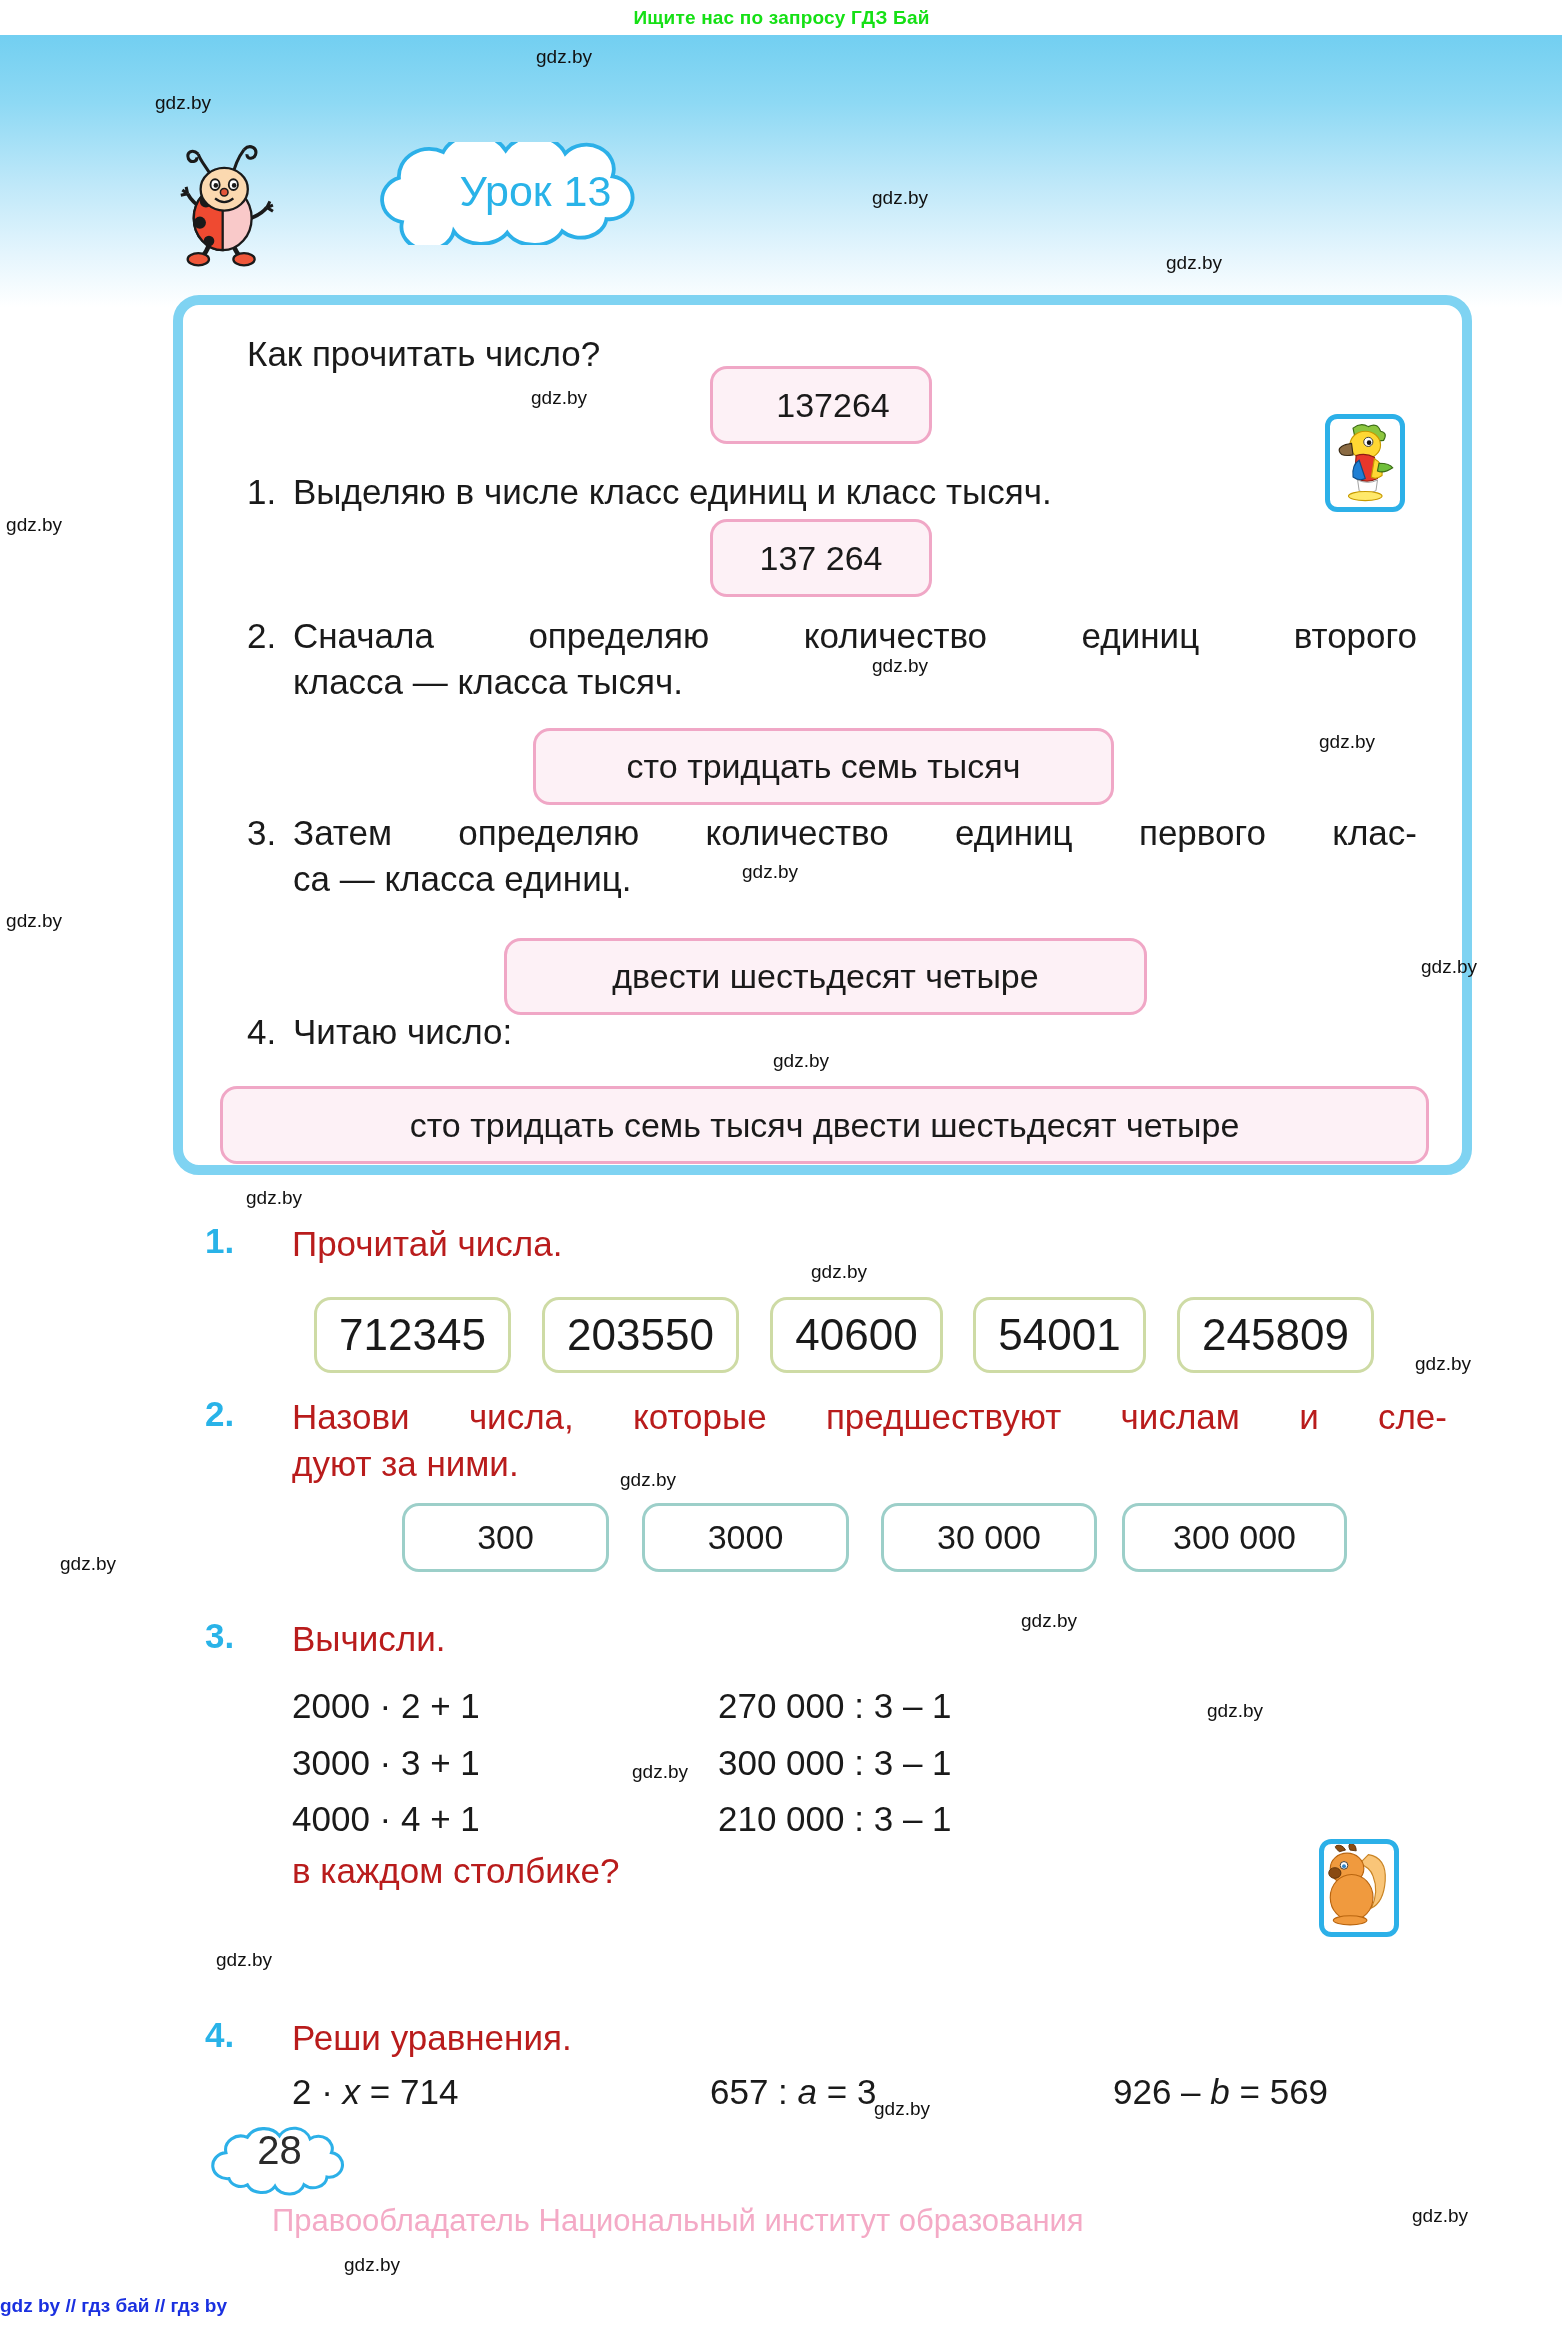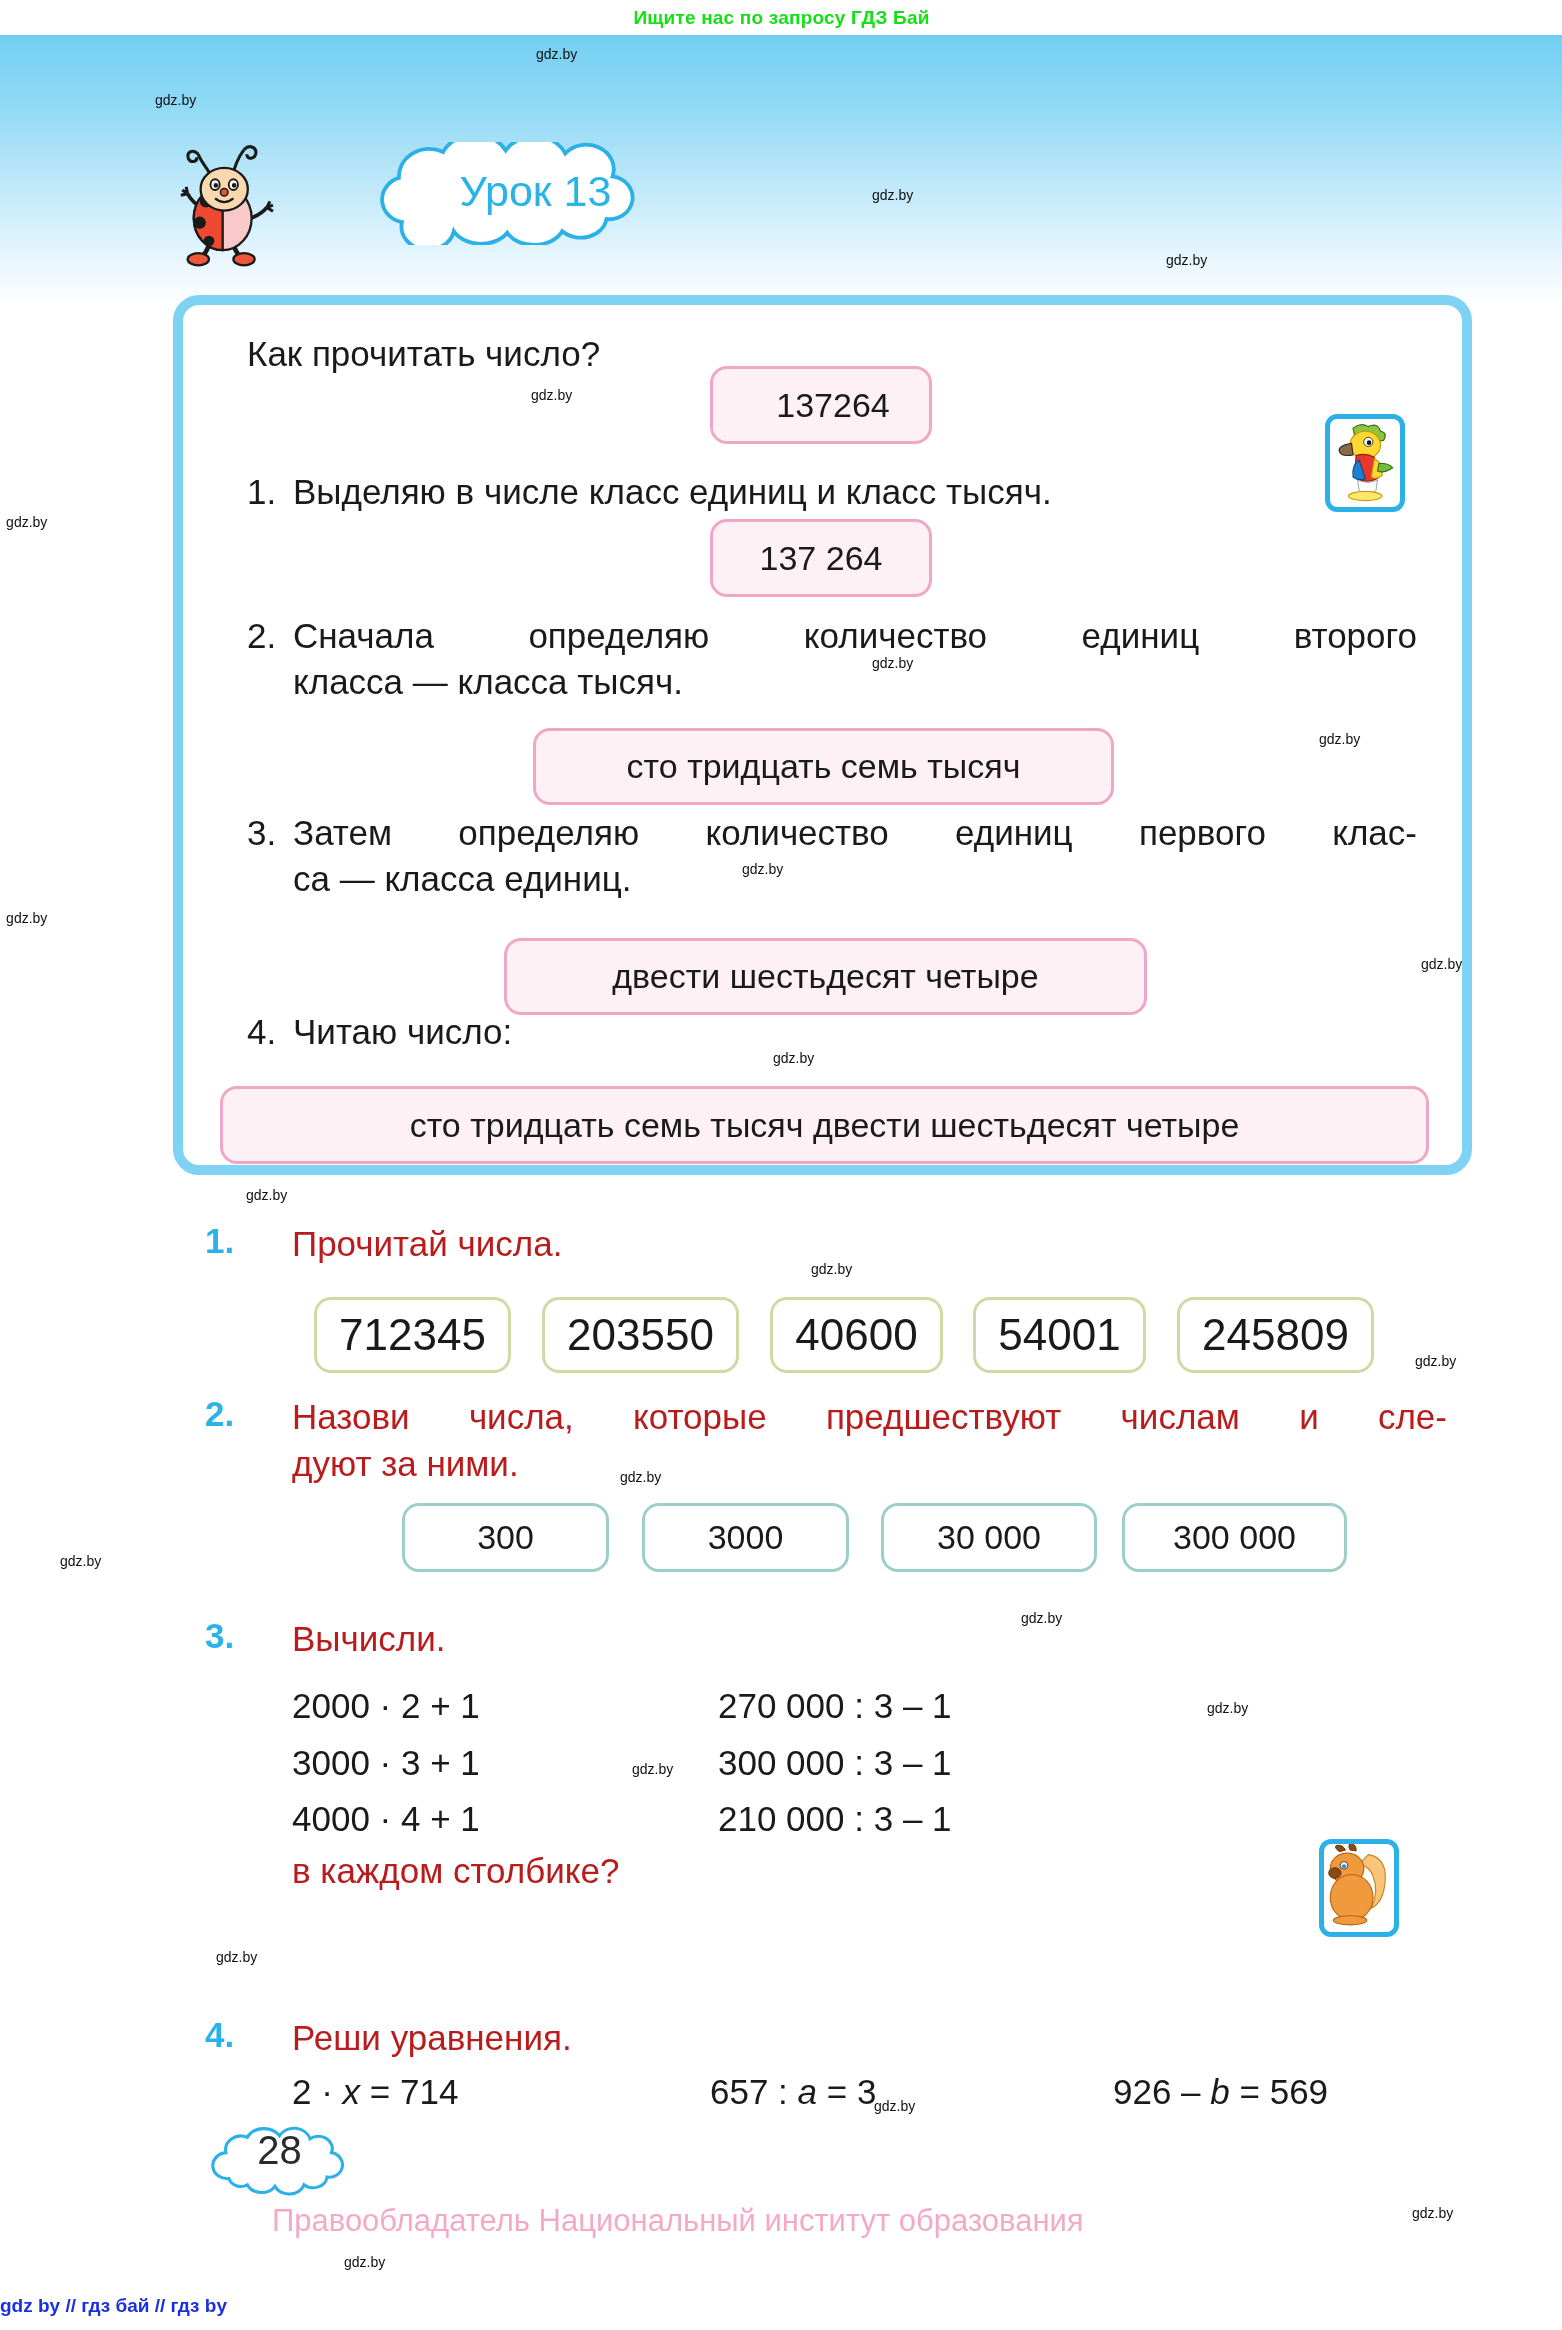--- a/index.html
+++ b/index.html
@@ -42,21 +42,21 @@
     top: 35px; left: 0;
     width: 1563px;
     height: 272px;
     background: linear-gradient(to bottom, #72cff1 0%, #8ed9f4 25%, #bfe8f9 55%, #e4f5fd 80%, #ffffff 100%);
   }
 
   
   .wm {
     position: absolute;
     color: #111111;
-    font-size: 14px;
+    font-size: 19px;
     font-family: "Liberation Sans", sans-serif;
     white-space: nowrap;
     z-index: 40;
   }
 
   
   .ladybug { position: absolute; left: 177px; top: 134px; width: 99px; height: 134px; z-index: 12; }
 
   
   .lesson-cloud {

